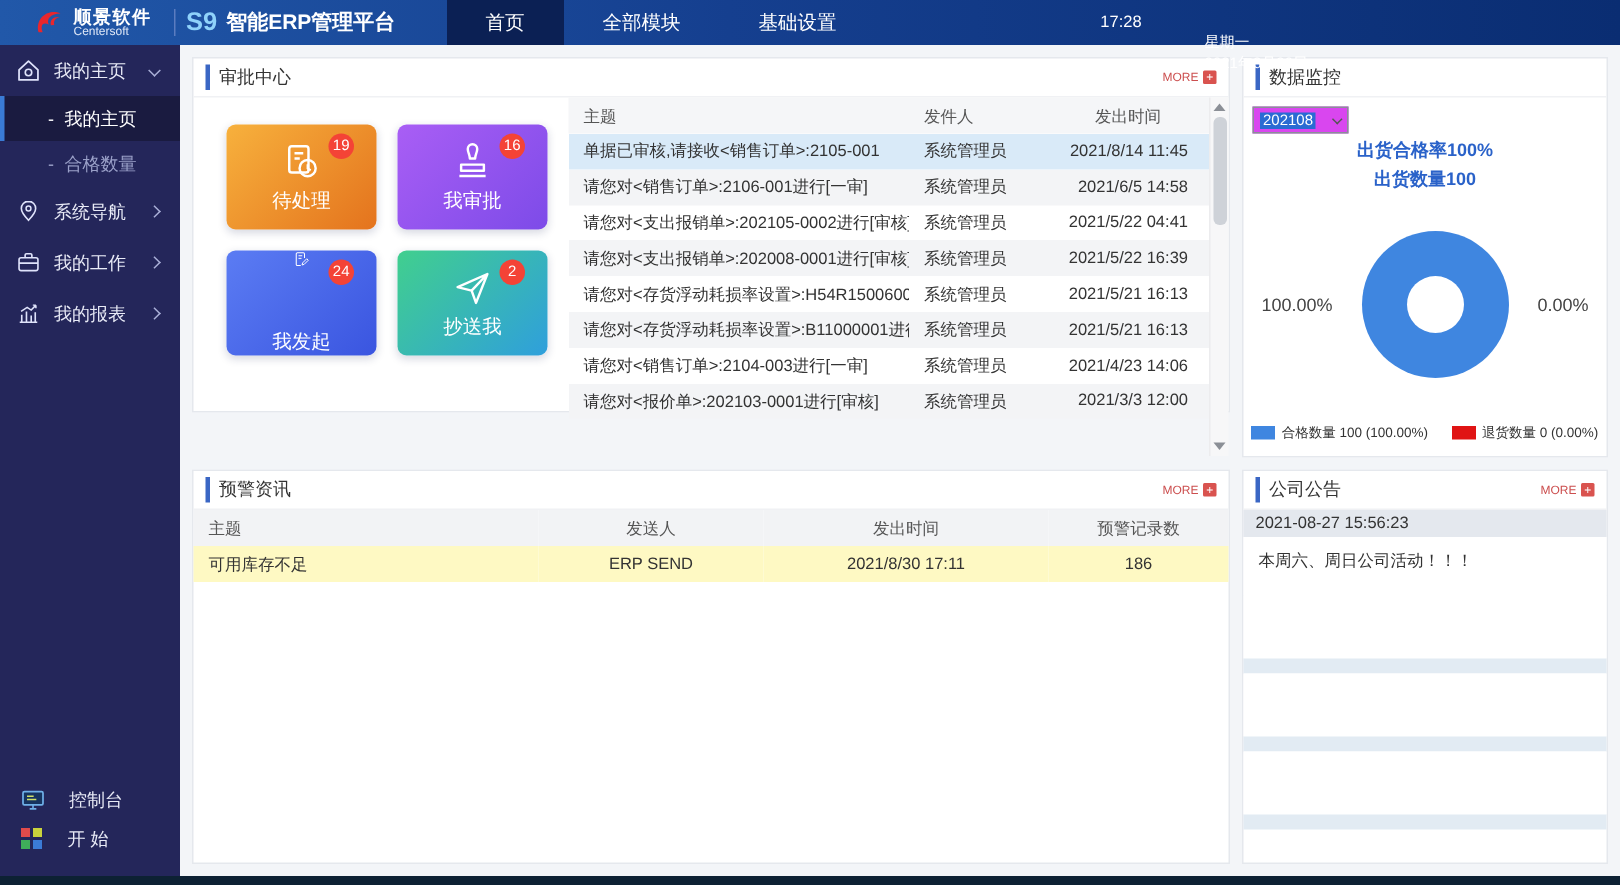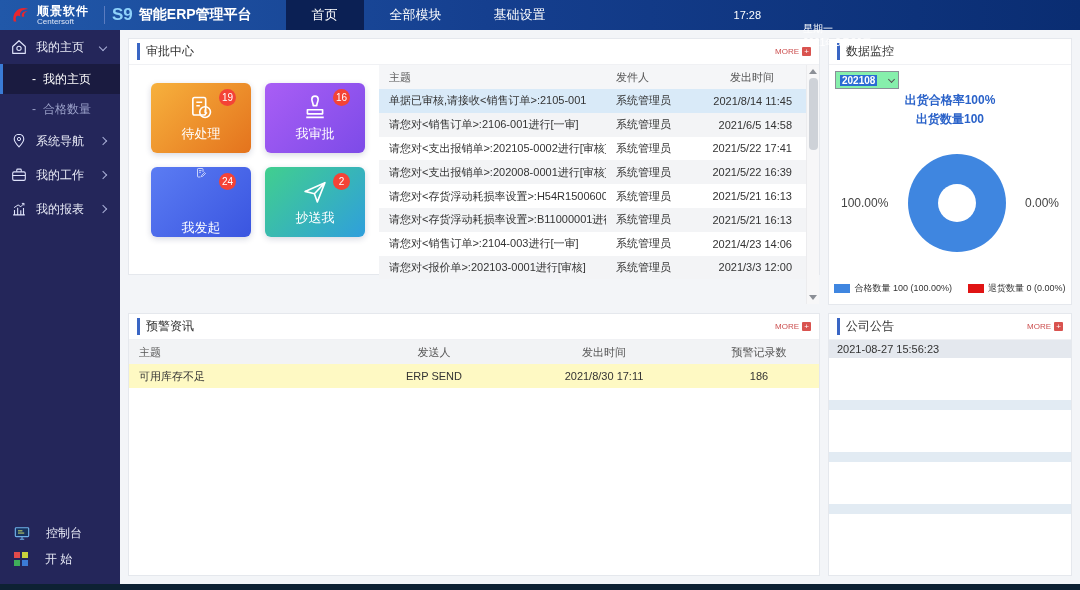--- a/index.html
+++ b/index.html
@@ -3,21 +3,21 @@
 <meta charset="utf-8">
 <style>
   * { margin:0; padding:0; box-sizing:border-box; }
   html,body { width:1080px; height:590px; overflow:hidden; }
   body { font-family:"Liberation Sans","DejaVu Sans",sans-serif; background:#f3f5f8; position:relative; }
 
   
   .topbar { position:absolute; top:0; left:0; width:1080px; height:30px;
     background:linear-gradient(90deg,#2158a9 0%,#153f8f 45%,#0a2d72 100%);
     display:flex; align-items:center; color:#fff; z-index:10; }
-  .logo-wrap { display:flex; align-items:flex-end; padding:0 8px 0 10px; gap:5px; }
+  .logo-wrap { display:flex; align-items:center; padding:0 8px 0 22px; gap:5px; }
   .logo-txt { line-height:1.05; }
   .logo-cn { font-size:12px; font-weight:bold; letter-spacing:1px; }
   .logo-en { font-size:8px; color:#dfe7f7; }
   .v-div { width:1px; height:18px; background:#5b7cc0; margin:0 7px; }
   .s9 { font-size:17px; font-weight:bold; color:#8fd2fa; }
   .product-title { font-size:14px; font-weight:bold; margin-left:6px; }
   .nav { display:flex; height:100%; margin-left:34px; }
   .nav-item { padding:0 26px; display:flex; align-items:center; font-size:13px; cursor:pointer; }
   .nav-item.active { background:#0b2054; }
   .right-info { margin-left:auto; display:flex; align-items:center; margin-right:208px; }
@@ -86,22 +86,22 @@
   .atable tbody tr:nth-child(even) { background:#f3f4f6; }
   .atable tbody tr.hl { background:#d9eaf8; }
   .fake-scroll { position:absolute; right:0; top:0; bottom:0; width:13px; background:#f7f7f8;
     border-left:1px solid #ececee; display:flex; flex-direction:column; align-items:center; }
   .sc-arrow { width:0; height:0; border-left:4px solid transparent; border-right:4px solid transparent; margin:4px 0; }
   .sc-up { border-bottom:5px solid #8b8f96; }
   .sc-down { border-top:5px solid #8b8f96; margin-top:auto; }
   .sc-thumb { width:9px; height:72px; background:#ced2d8; border-radius:4px; }
 
   
-  .select-box { margin:6px 0 0 6px; width:64px; height:18px; border:1px solid #8a8f98; background:#86efac;
-    display:flex; align-items:center; justify-content:space-between; padding:0 4px; font-size:10px; cursor:pointer;font-weight:bold; }
+  .select-box { margin:6px 0 0 6px; width:64px; height:18px; border:1px solid #8a8f98; background:#d946ef;
+    display:flex; align-items:center; justify-content:space-between; padding:0 4px; font-size:10px; cursor:pointer; }
   .select-value { background:#2a6bd3; color:#fff; padding:0 2px; }
   .sel-chev { width:5px; height:5px; border-right:1.3px solid #555; border-bottom:1.3px solid #555; transform:rotate(45deg); margin-bottom:2px; }
   .stats { text-align:center; color:#2a62c9; font-weight:bold; font-size:12px; line-height:1.55; margin-top:2px; }
   .donut-row { display:flex; align-items:center; justify-content:space-between; padding:0 12px; margin-top:26px; }
   .pct { font-size:12px; color:#444; }
   .donut { width:98px; height:98px; border-radius:50%; background:#3f86e0; position:relative; }
   .donut::after { content:""; position:absolute; inset:30px; background:#fff; border-radius:50%; }
   .legend { display:flex; justify-content:center; gap:16px; margin-top:30px; font-size:9px; color:#333; align-items:center; }
   .legend-item { display:flex; align-items:center; gap:4px; }
   .swatch { width:16px; height:9px; display:inline-block; }
@@ -298,21 +298,21 @@
               <td class="c-time">2021/8/14 11:45</td>
             </tr>
             <tr>
               <td>请您对&lt;销售订单&gt;:2106-001进行[一审]</td>
               <td>系统管理员</td>
               <td class="c-time">2021/6/5 14:58</td>
             </tr>
             <tr>
               <td>请您对&lt;支出报销单&gt;:202105-0002进行[审核]</td>
               <td>系统管理员</td>
-              <td class="c-time">2021/5/22 17:41</td>
+              <td class="c-time">2021/5/22 04:41</td>
             </tr>
             <tr>
               <td>请您对&lt;支出报销单&gt;:202008-0001进行[审核]</td>
               <td>系统管理员</td>
               <td class="c-time">2021/5/22 16:39</td>
             </tr>
             <tr>
               <td>请您对&lt;存货浮动耗损率设置&gt;:H54R15006002进行[审核]</td>
               <td>系统管理员</td>
               <td class="c-time">2021/5/21 16:13</td>
@@ -402,20 +402,21 @@
 
   <div class="panel panel-announce">
     <div class="panel-head">
       <span class="panel-title">公司公告</span>
       <span class="more">
         <span>MORE</span>
         <span class="more-box">+</span>
       </span>
     </div>
     <div class="ann-date">2021-08-27 15:56:23</div>
+    <div class="ann-content">本周六、周日公司活动！！！</div>
     <div class="ann-gap"></div>
     <div class="ann-stripe"></div>
     <div class="ann-gap"></div>
     <div class="ann-stripe"></div>
     <div class="ann-gap"></div>
     <div class="ann-stripe"></div>
   </div>
 </div>
 
 <div class="bottom-bar"></div>

